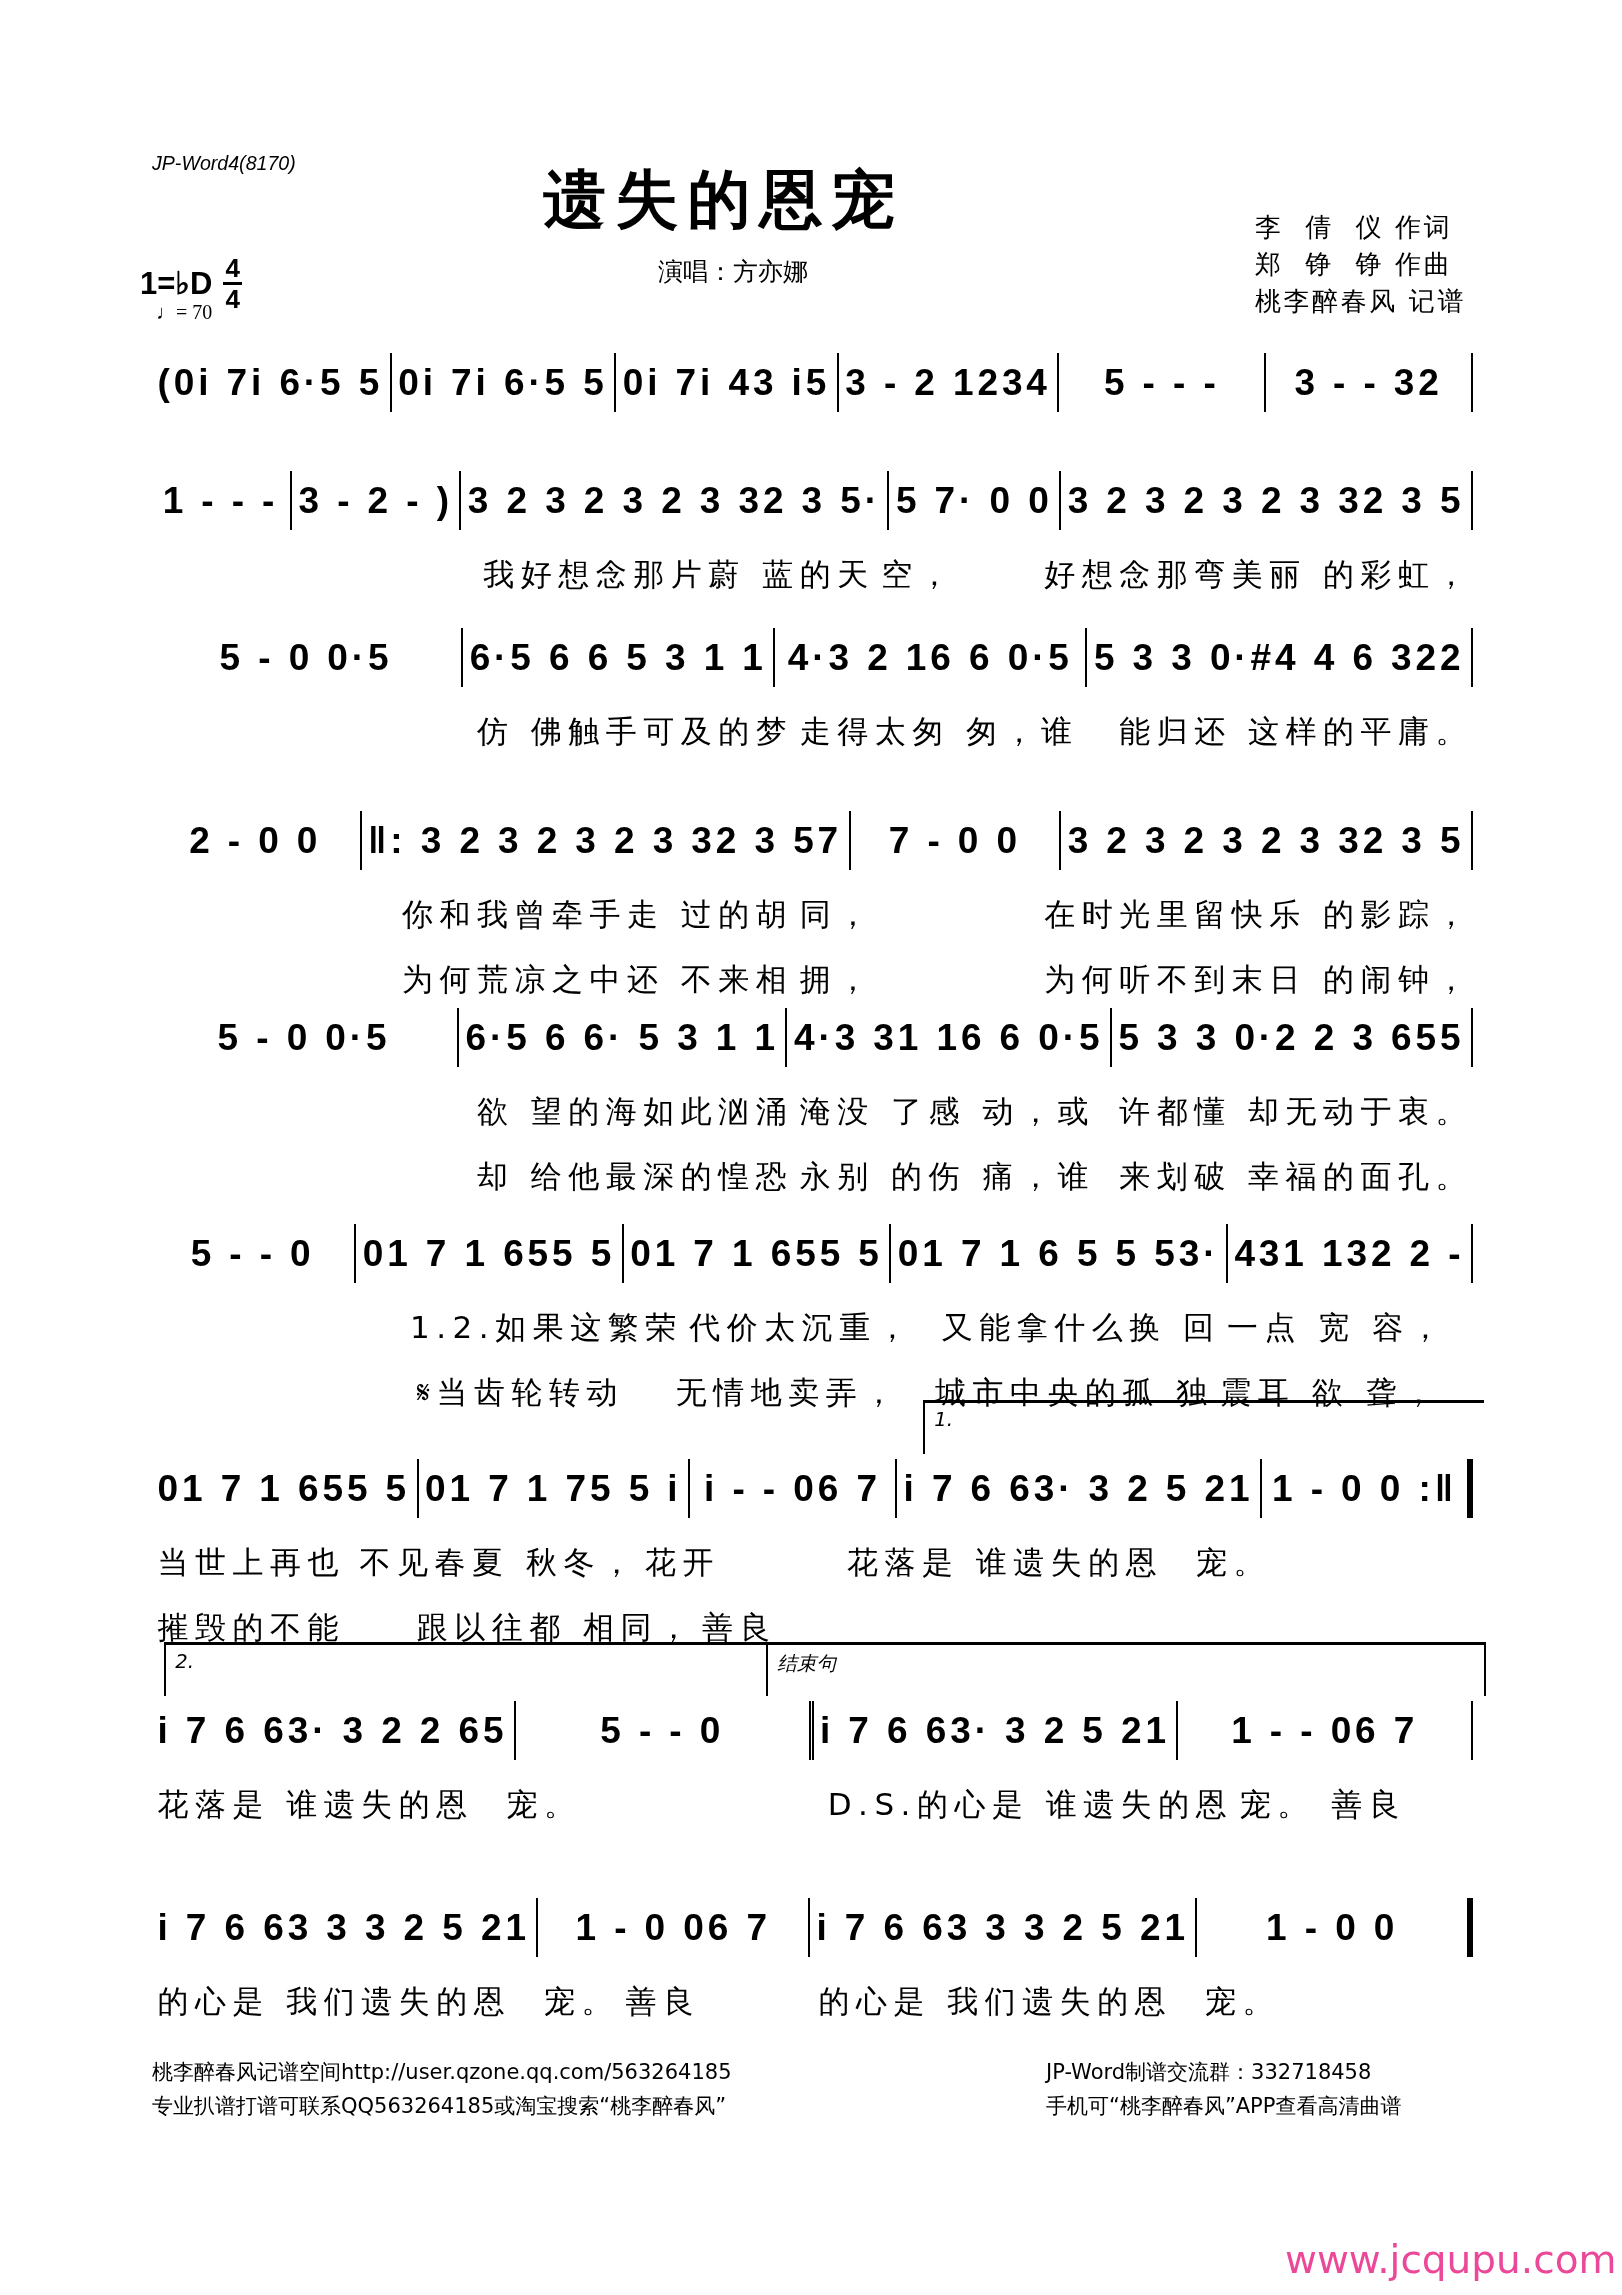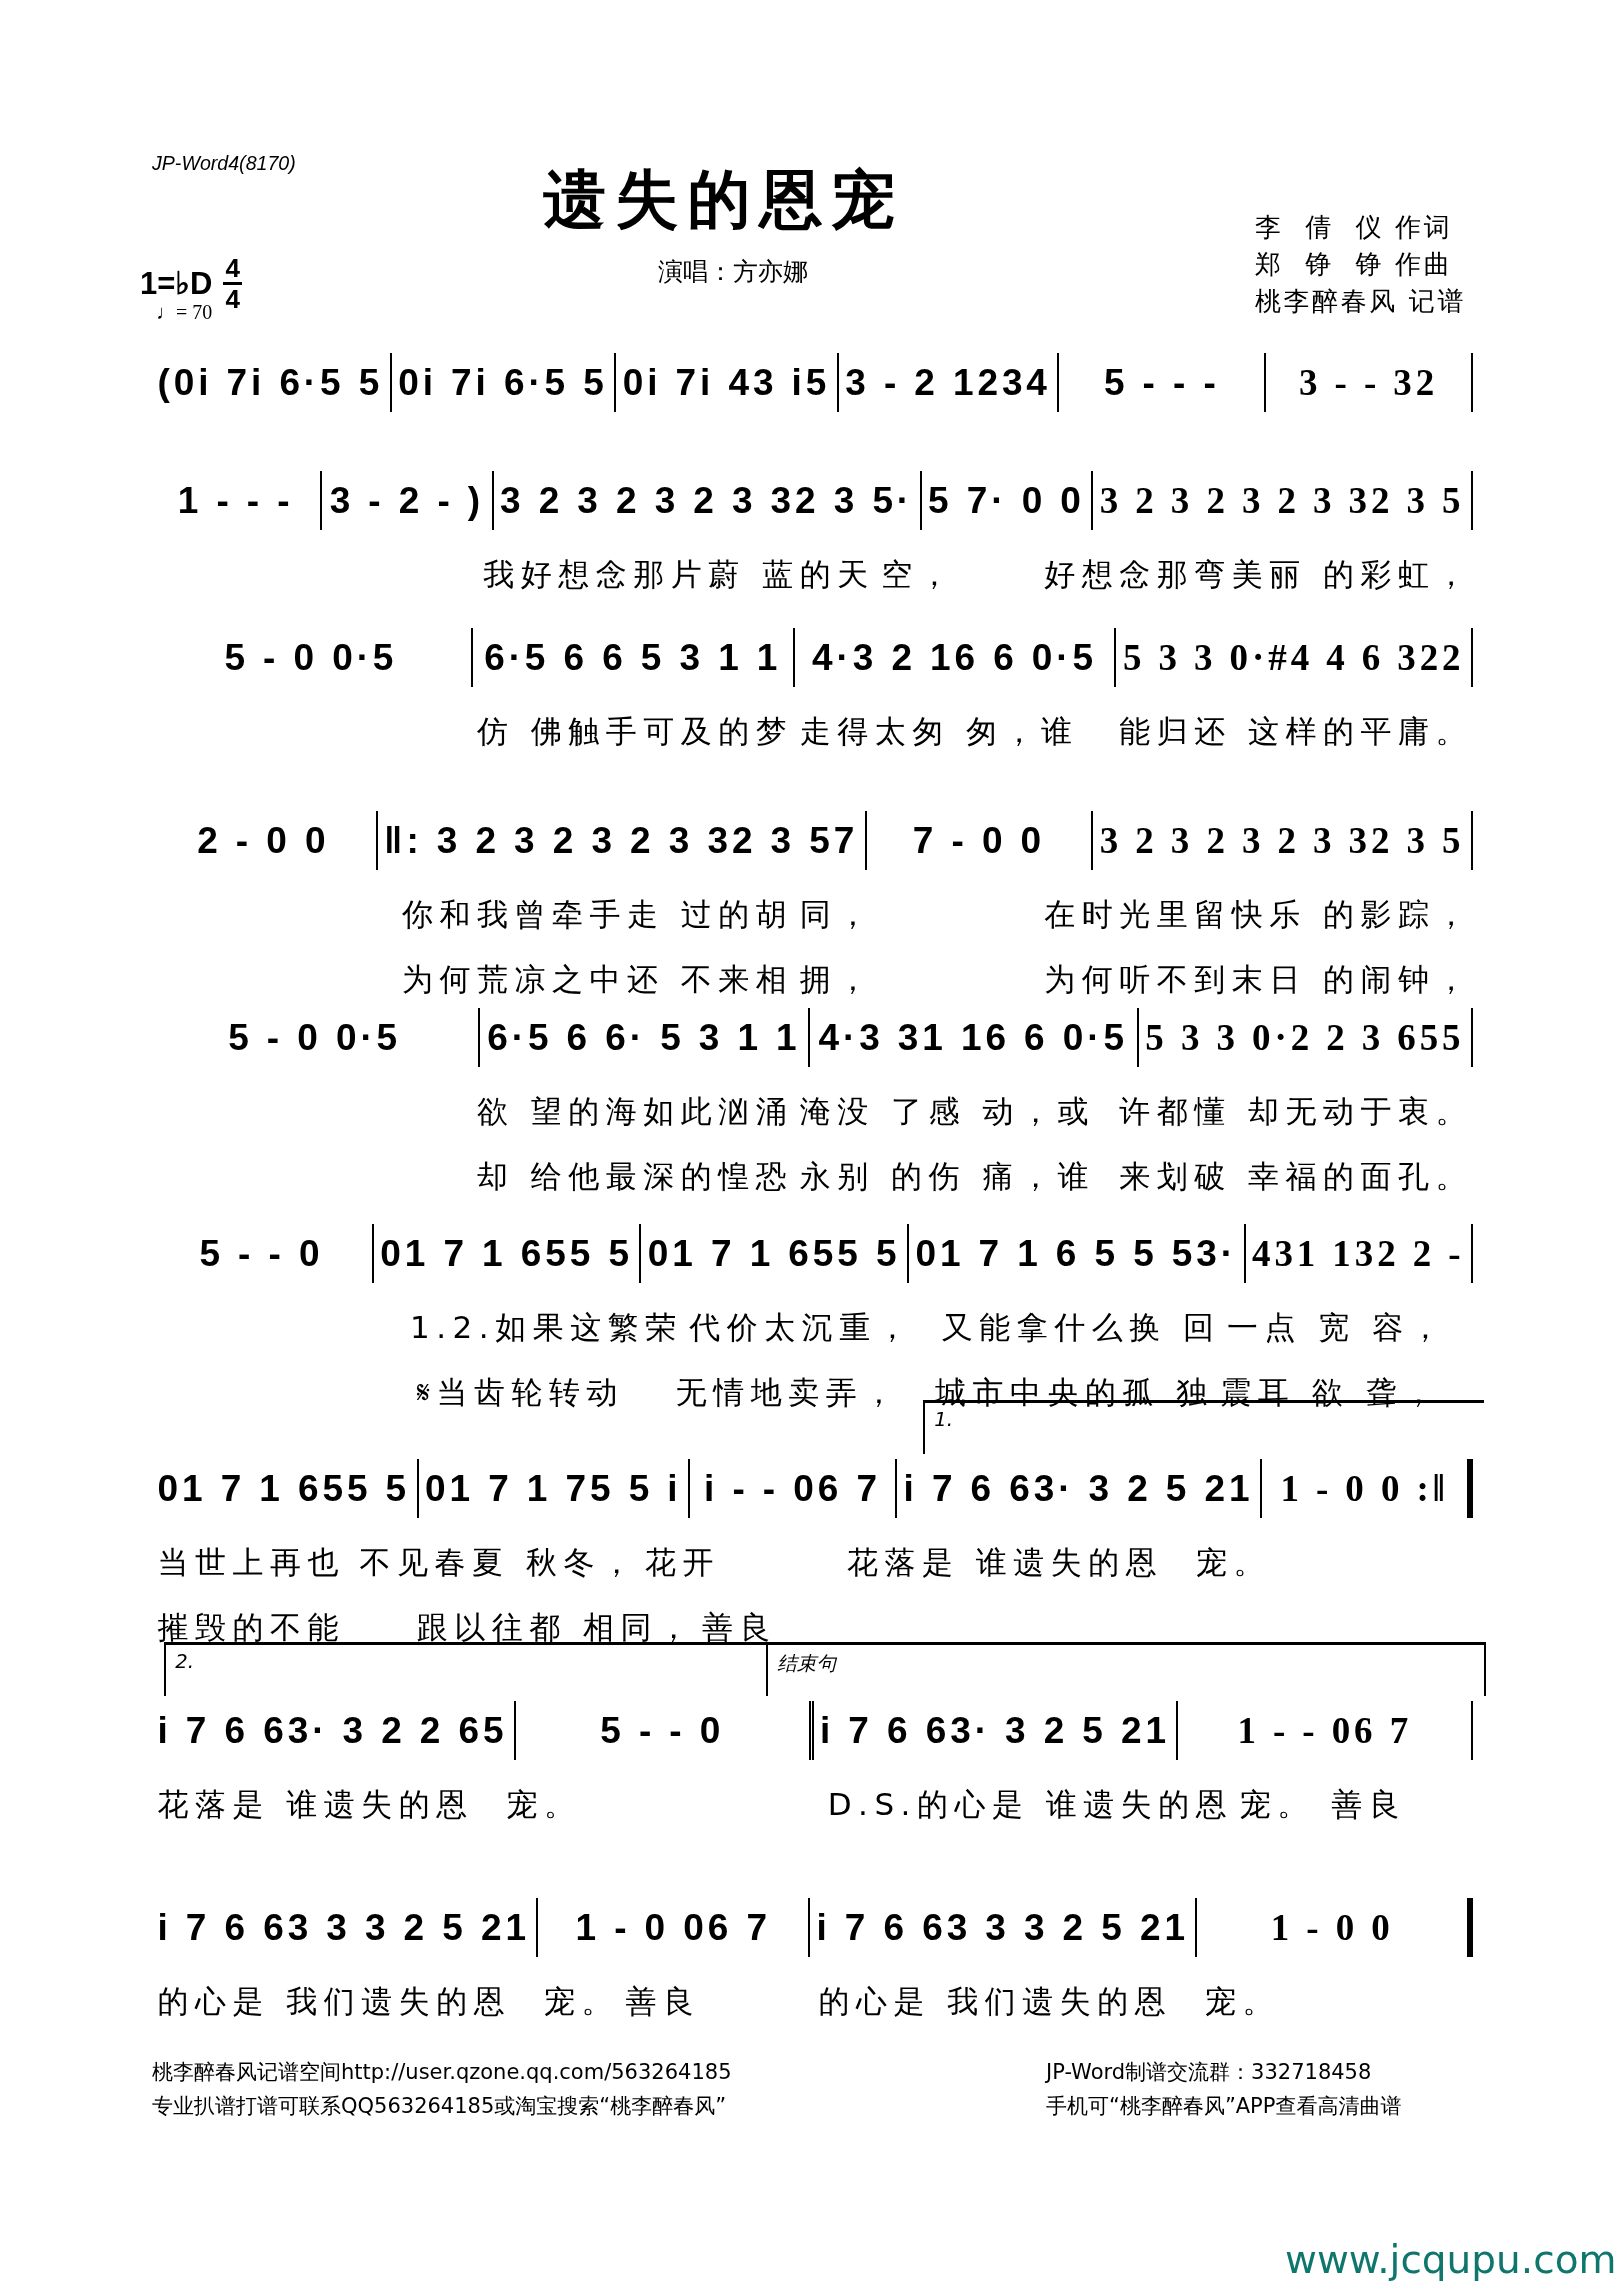--- a/index.html
+++ b/index.html
@@ -12,31 +12,31 @@
   .credits div { white-space: pre; }
   .singer { left: 0; width: 1466px; top: 255px; text-align: center; font-size: 25px; }
   .key { left: 140px; top: 255px; font-size: 31px; font-weight: bold; font-family: "Liberation Sans", sans-serif; display: flex; align-items: center; }
   .timesig { display: inline-flex; flex-direction: column; align-items: center; margin-left: 10.5px; font-size: 26px; line-height: 26px; }
   .timesig .bar { width: 19.6px; height: 2.6px; background: #000; margin: 1.3px 0; }
   .tempo { left: 156px; top: 301px; font-size: 20px; font-family: Liberation Serif, serif; text-align: right; }
 
   .system { position: absolute; left: 151px; width: 1322px; }
   .notes { display: flex; align-items: flex-end; height: 59px; font-family: "Liberation Sans", sans-serif; font-weight: bold; font-size: 37px; letter-spacing: 3.9px; }
   .measure { flex: 1; display: flex; align-items: center; justify-content: space-around; padding: 0 6.5px; height: 59px; border-right: 2px solid #000; white-space: pre; }
-  .measure:last-child { border-right: 2px solid #000; font-family: Liberation Serif, serif; }
+  .measure:last-child { border-right: 2px solid #000; }
   .measure.dbl { border-right: 5.2px double #000; }
   .measure.final { border-right: 6.5px solid #000; }
   .lyric { display: flex; font-size: 31px; margin-top: 23.6px; letter-spacing: 6.5px; white-space: pre; }
   .lyric .l { flex: 1; padding-left: 6.5px; }
   .volta { position: absolute; border-top: 3.3px solid #000; border-left: 2px solid #000; height: 46px; font-size: 19.6px; font-style: italic; padding: 5.2px 0 0 9.2px; }
   .volta.rt { border-right: 2px solid #000; }
 
   .footer { left: 152px; top: 2055px; font-size: 21px; line-height: 34px; }
   .footer2 { left: 1014px; top: 2055px; font-size: 21px; line-height: 34px; margin-left: 32px; }
-  .watermark { right: 6.5px; bottom: 13px; font-size: 39px; font-family: "DejaVu Sans", sans-serif; color: #0f766e; }
+  .watermark { right: 6.5px; bottom: 13px; font-size: 39px; font-family: "DejaVu Sans", sans-serif; color: #ec4899; }
 </style>
 </head>
 <body>
 
 <div class="abs software">JP-Word4(8170)</div>
 <div class="abs title">遗失的恩宠</div>
 <div class="abs singer">演唱：方亦娜</div>
 <div class="abs credits">
   <div>李  倩  仪 作词</div>
   <div>郑  铮  铮 作曲</div>

